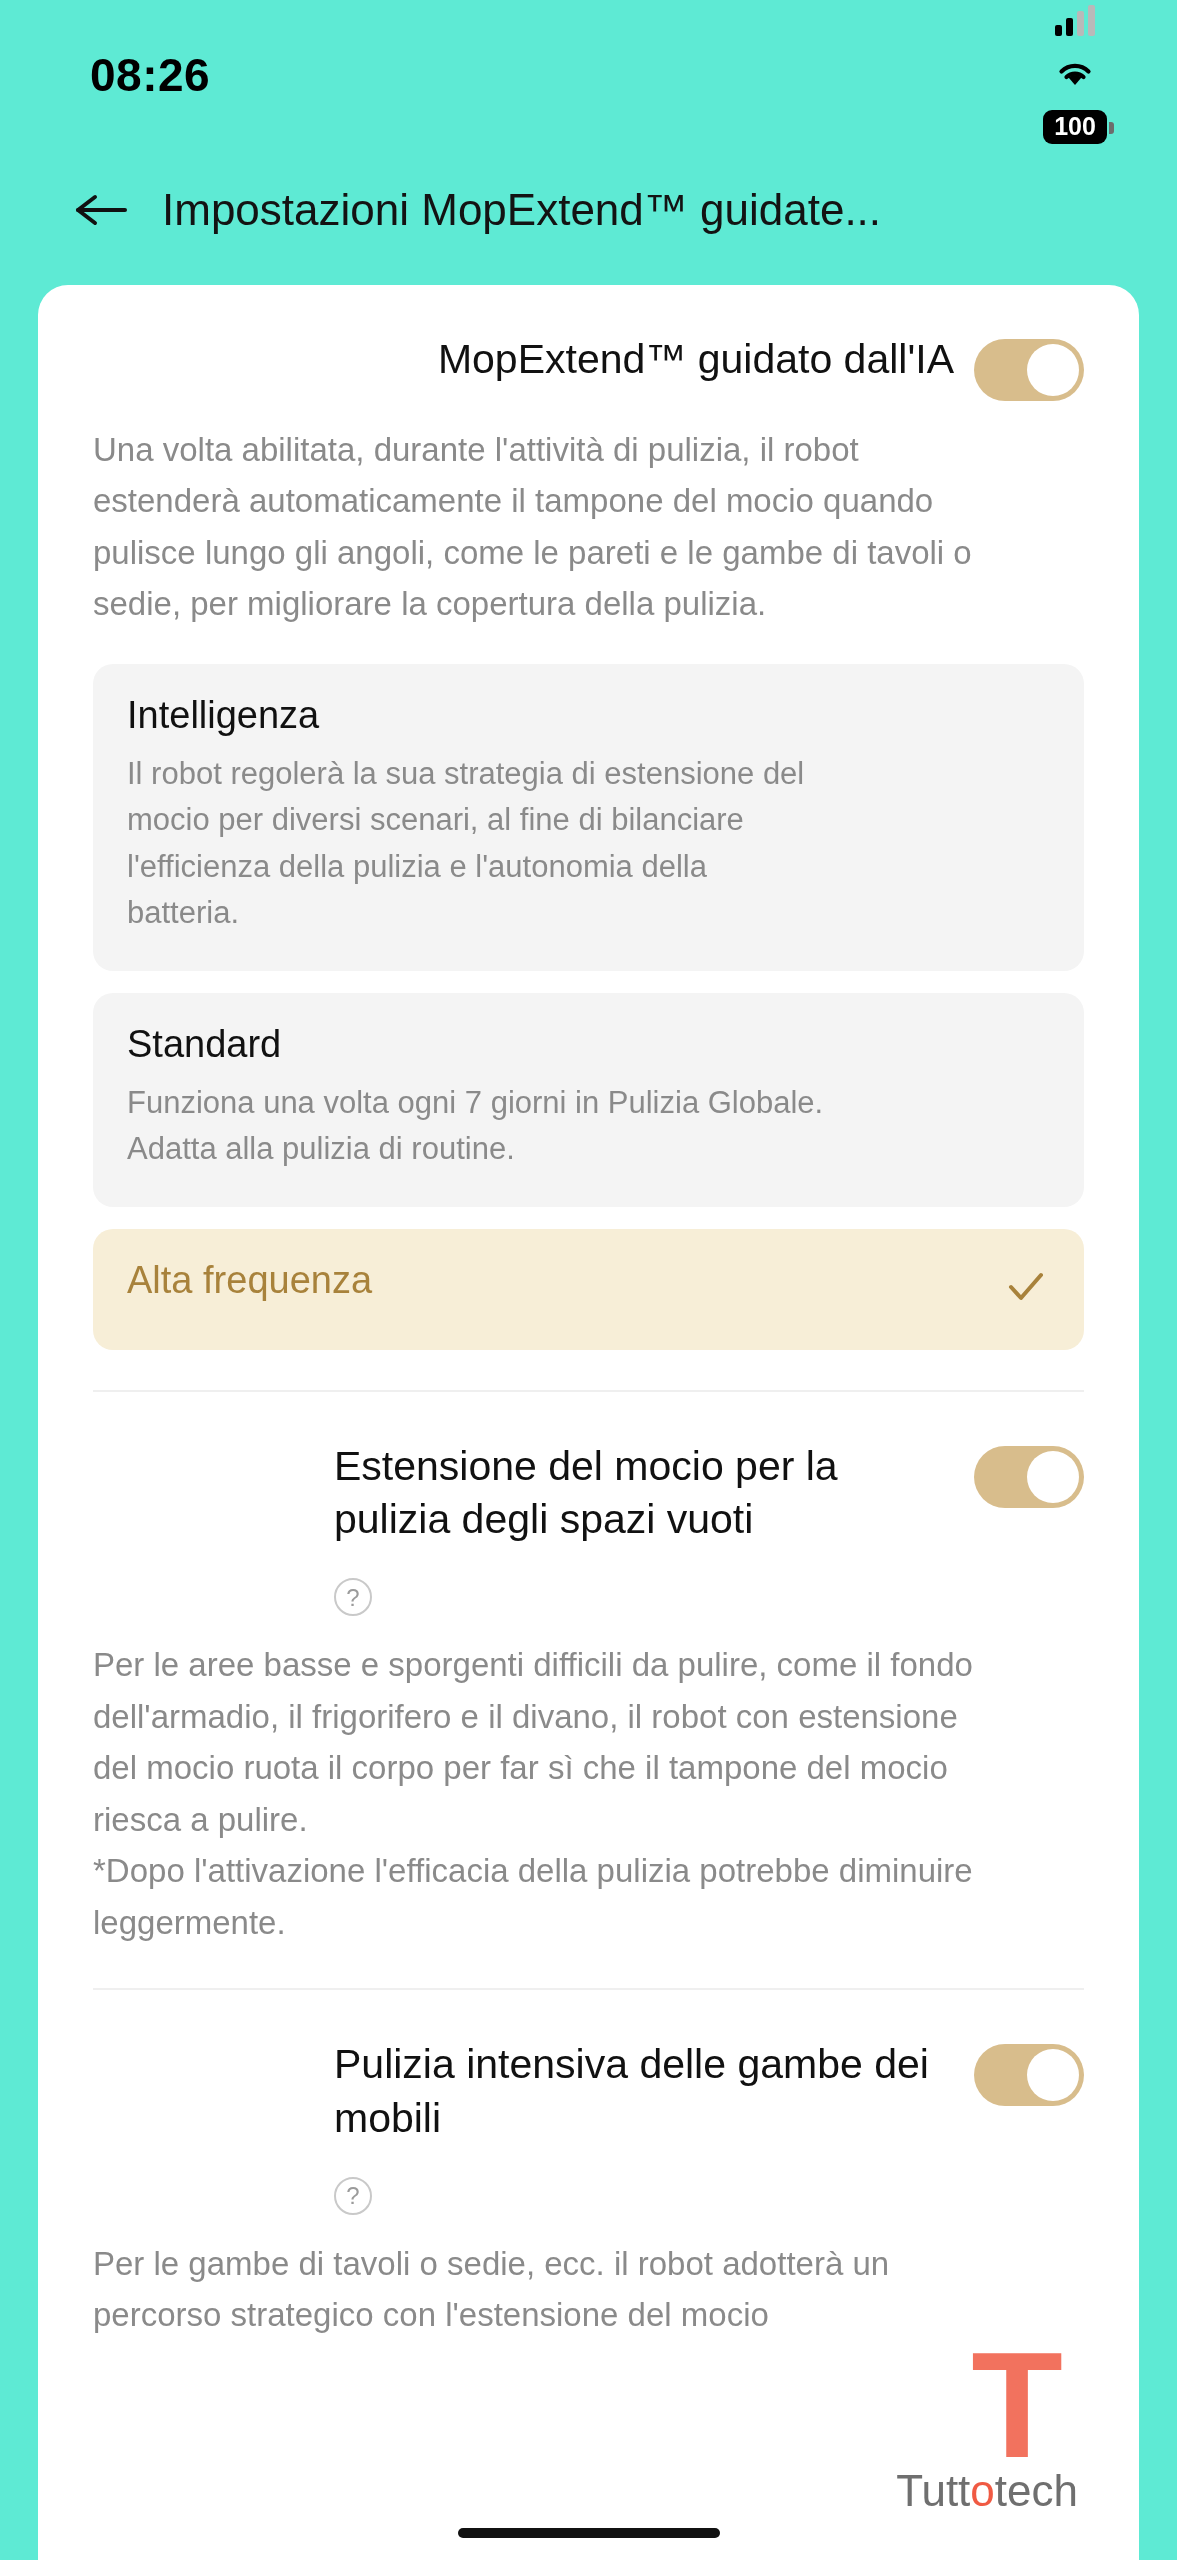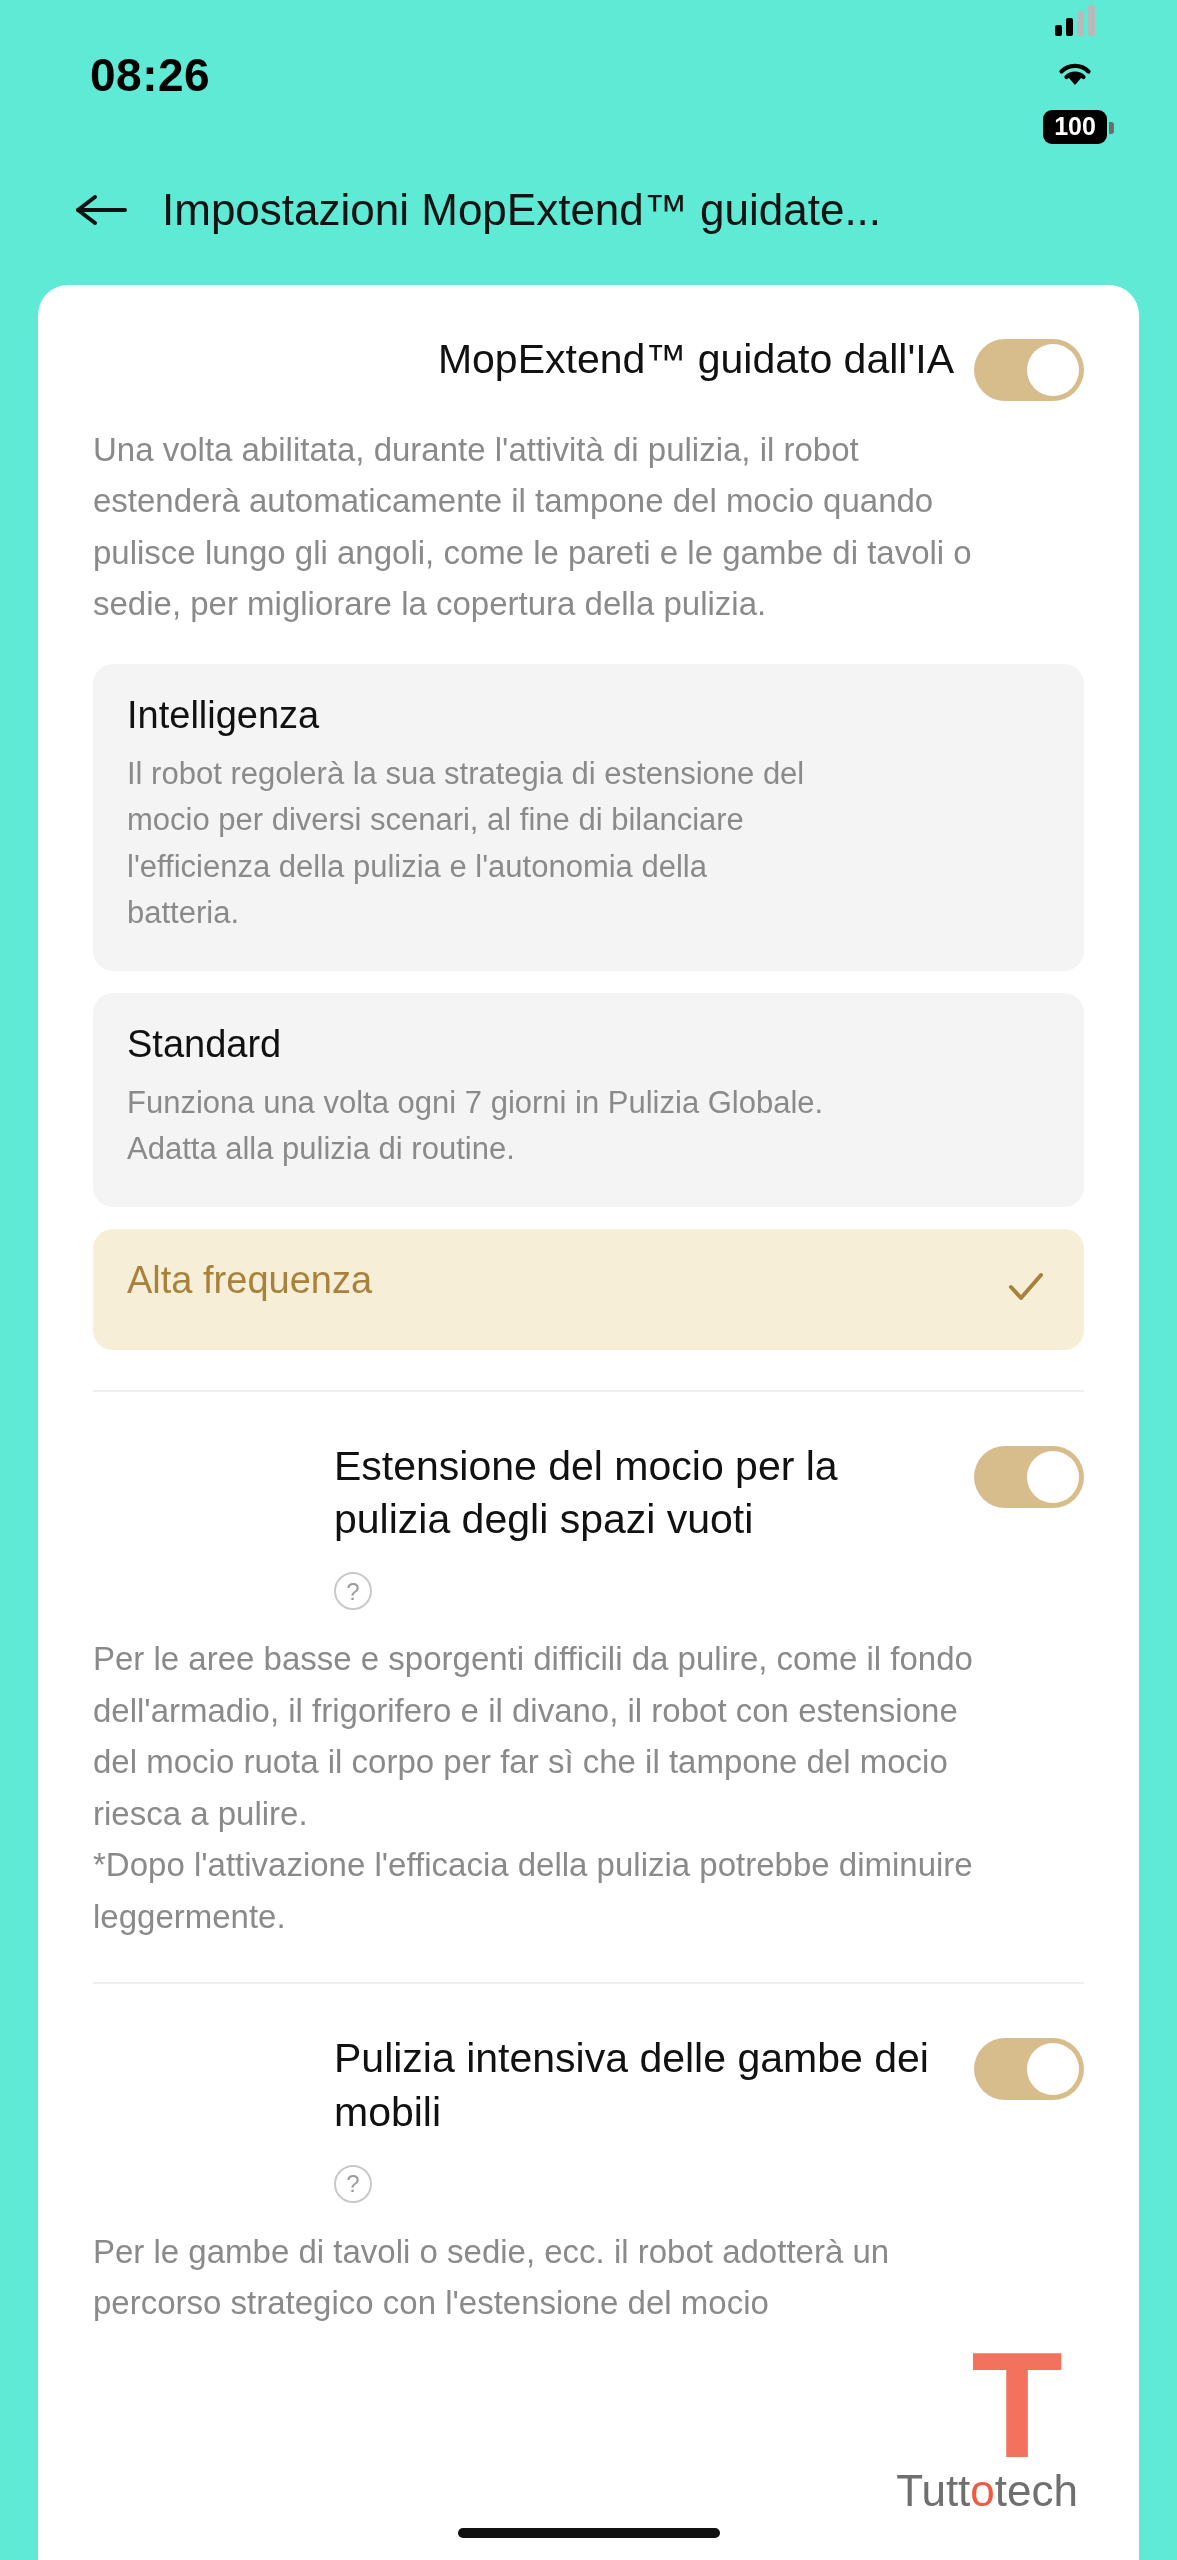--- a/index.html
+++ b/index.html
@@ -109,21 +109,21 @@
   .row-title {
     font-size: 41px;
     line-height: 1.3;
     color: #111;
     font-weight: 400;
     max-width: 620px;
   }
   .title-with-help {
     display: flex;
     align-items: center;
-    gap: 22px;
+    gap: 28px;
     flex-wrap: wrap;
   }
   .help {
     width: 38px; height: 38px;
     border: 2px solid #c9c9c9;
     border-radius: 50%;
     color: #9b9b9b;
     font-size: 24px;
     display: inline-flex;
     align-items: center;

